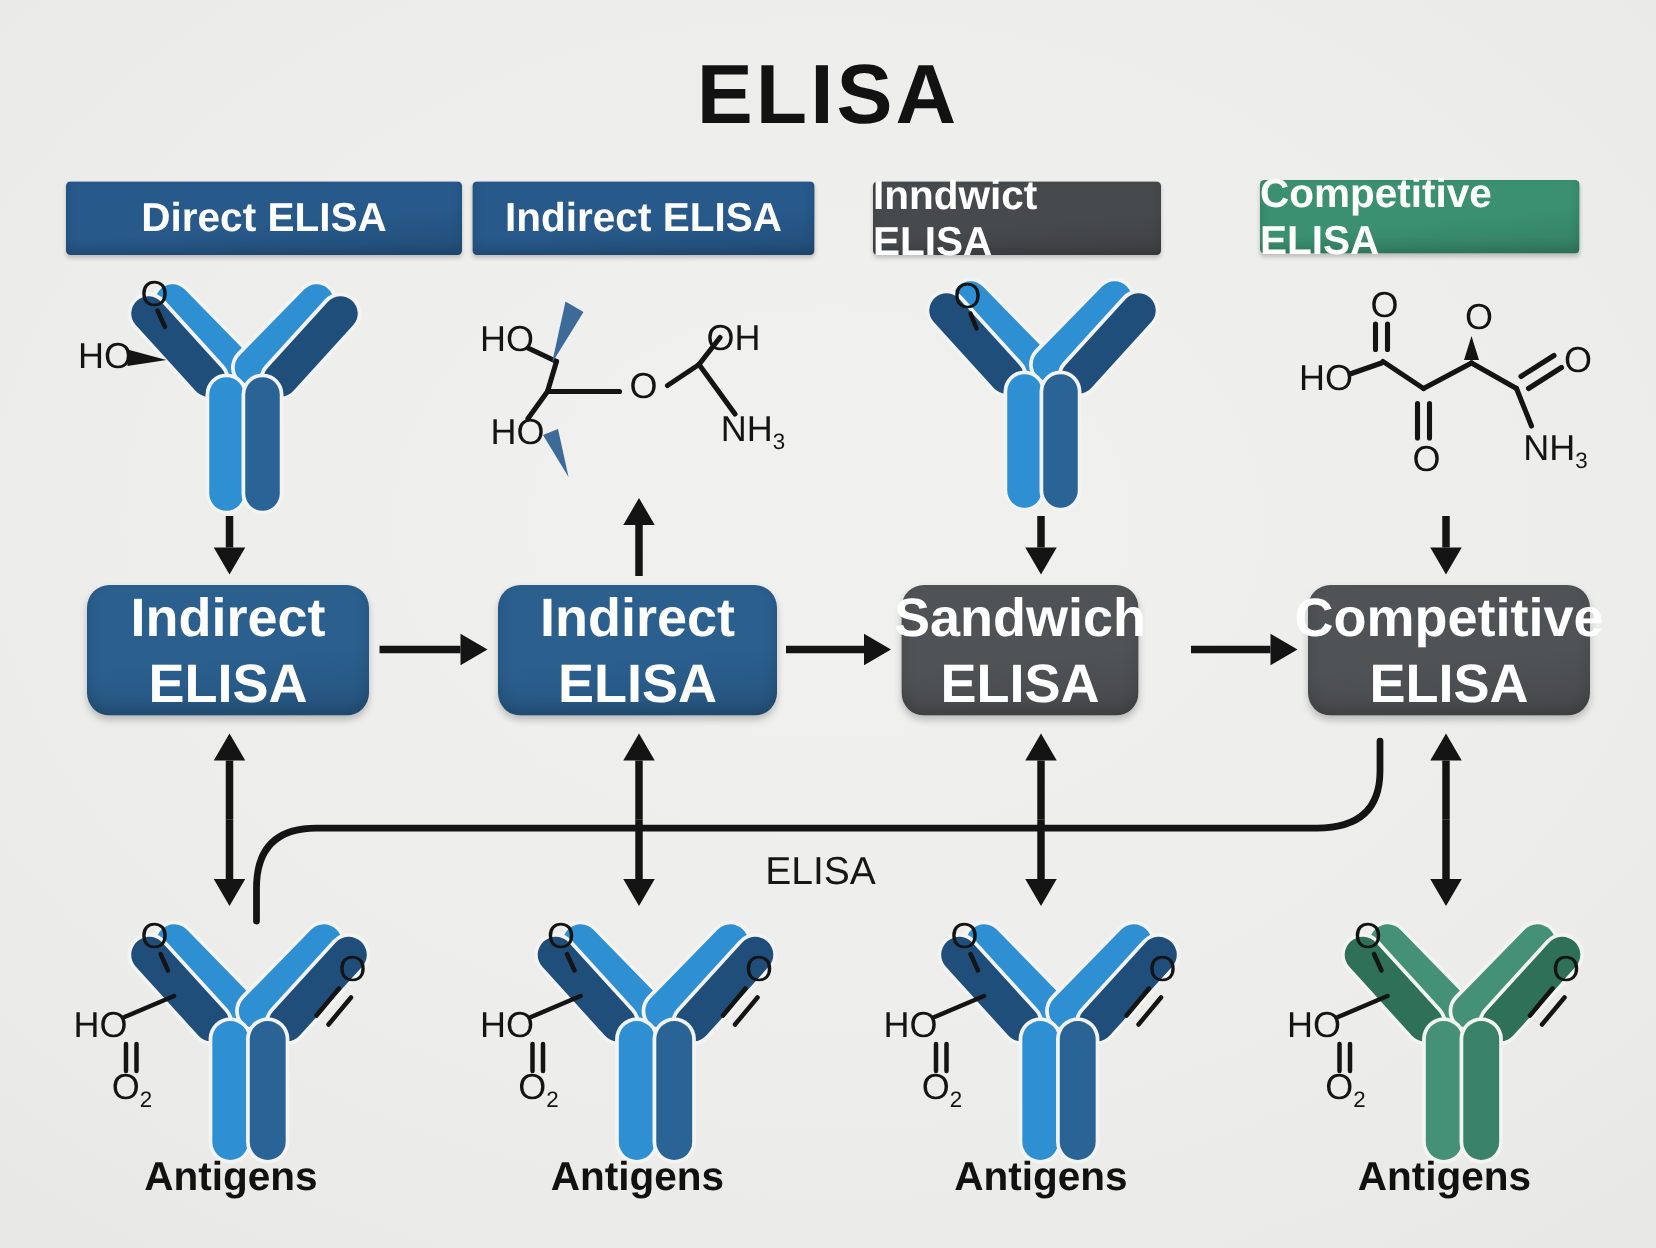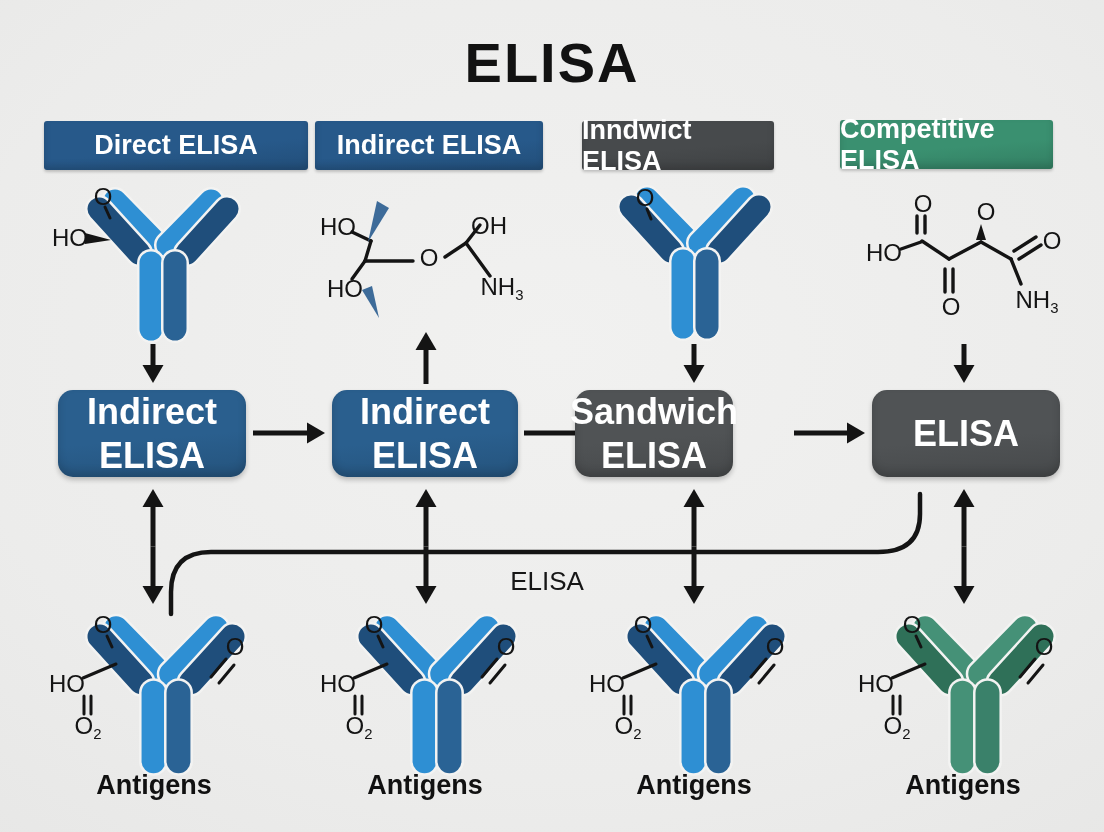--- a/index.html
+++ b/index.html
@@ -259,25 +259,26 @@
     </div>
 
   <div class="fbox" style="left: 58px; width: 188px; background: linear-gradient(175deg, rgb(42, 95, 142) 55%, rgba(0, 0, 0, 0.12)), rgb(42, 95, 142);">
     <span>Indirect</span>
     <span>ELISA</span>
   </div>
   <div class="fbox" style="left: 332px; width: 186px; background: linear-gradient(175deg, rgb(42, 95, 142) 55%, rgba(0, 0, 0, 0.12)), rgb(42, 95, 142);">
     <span>Indirect</span>
     <span>ELISA</span>
   </div>
-  <div class="fbox" style="left: 575px; width: 158px; background: linear-gradient(175deg, rgb(80, 83, 85) 55%, rgba(0, 0, 0, 0.12)), rgb(80, 83, 85);">
+  <div class="fbox" style="left: 601px; width: 158px; background: linear-gradient(175deg, rgb(80, 83, 85) 55%, rgba(0, 0, 0, 0.12)), rgb(80, 83, 85);">
     <span>Sandwich</span>
     <span>ELISA</span>
   </div>
   <div class="fbox" style="left: 872px; width: 188px; background: linear-gradient(175deg, rgb(80, 83, 85) 55%, rgba(0, 0, 0, 0.12)), rgb(80, 83, 85);">
+    <span>Competitive</span>
     <span>ELISA</span>
   </div>
 
   <div class="center-label">ELISA</div>
 
   <div class="antigen" style="left:154px;">Antigens</div>
   <div class="antigen" style="left:425px;">Antigens</div>
   <div class="antigen" style="left:694px;">Antigens</div>
   <div class="antigen" style="left:963px;">Antigens</div>
 

